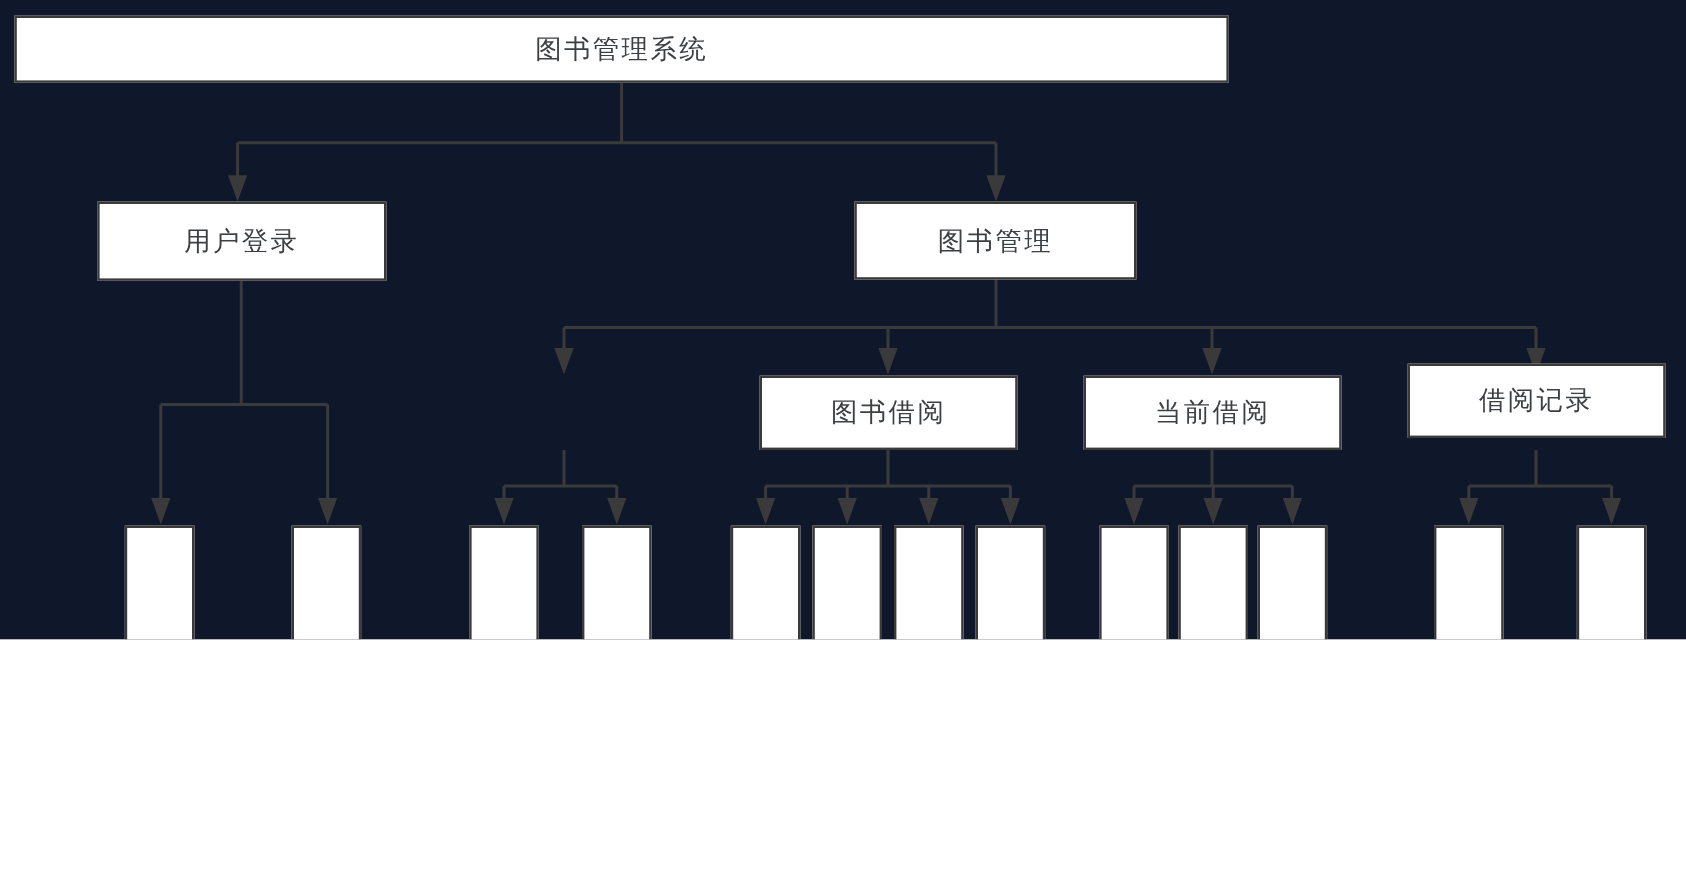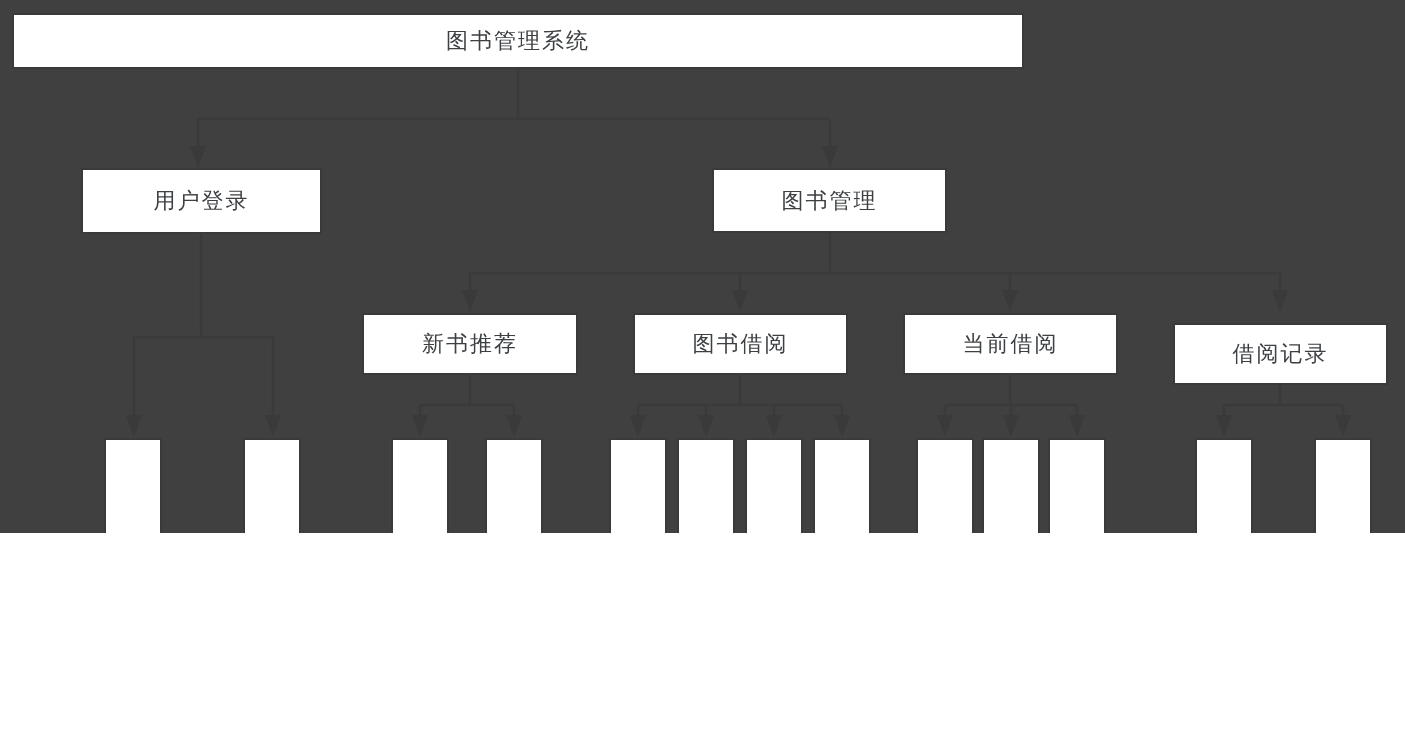--- a/index.html
+++ b/index.html
@@ -1,19 +1,19 @@
 <!DOCTYPE html>
 <html><head>
 <meta charset="utf-8">
 <style>
   html,body{margin:0;padding:0;background:#ffffff;}
   #canvas{
     position:relative;
     width:1405px;height:533px;
-    background:#404040;
+    background:#0f172a;
     overflow:hidden;
     font-family:"DejaVu Sans","Liberation Sans",sans-serif;
     color:#3d4043;
   }
   #connectors{position:absolute;left:0;top:0;width:1405px;height:747px;}
   .hbox{
     position:absolute;
     box-sizing:border-box;
     border:2.5px solid #3a3a3a;
     background:#ffffff;
@@ -92,24 +92,23 @@
       <path d="M1216 415 L1232 415 L1224 437 Z"></path>
       <path d="M1335 415 L1351 415 L1343 437 Z"></path>
     </g>
   </svg>
 
   <div class="hbox" style="left:12px;top:13px;width:1012px;height:56px;">图书管理系统</div>
 
   <div class="hbox" style="left:81px;top:168px;width:241px;height:66px;">用户登录</div>
   <div class="hbox" style="left:712px;top:168px;width:235px;height:65px;">图书管理</div>
 
-  <div class="hbox" style="left:362px;top:313px;width:216px;height:62px;">新书推荐</div>
   <div class="hbox" style="left:903px;top:313px;width:215px;height:62px;">当前借阅</div>
   <div class="hbox" style="left:633px;top:313px;width:215px;height:62px;">图书借阅</div>
-  <div class="hbox" style="left:1173px;top:323px;width:215px;height:62px;">借阅记录</div>
+  <div class="hbox" style="left:1173px;top:303px;width:215px;height:62px;">借阅记录</div>
 
   <div class="vbox" style="left:104px;">用户登录</div>
   <div class="vbox" style="left:243px;">注销登录</div>
 
   <div class="vbox" style="left:391px;">查询图书</div>
   <div class="vbox" style="left:485px;">借阅图书</div>
 
   <div class="vbox" style="left:609px;">查询图书</div>
   <div class="vbox" style="left:677px;">新增图书（管理员）</div>
   <div class="vbox" style="left:745px;">编辑图书（管理员）</div>

